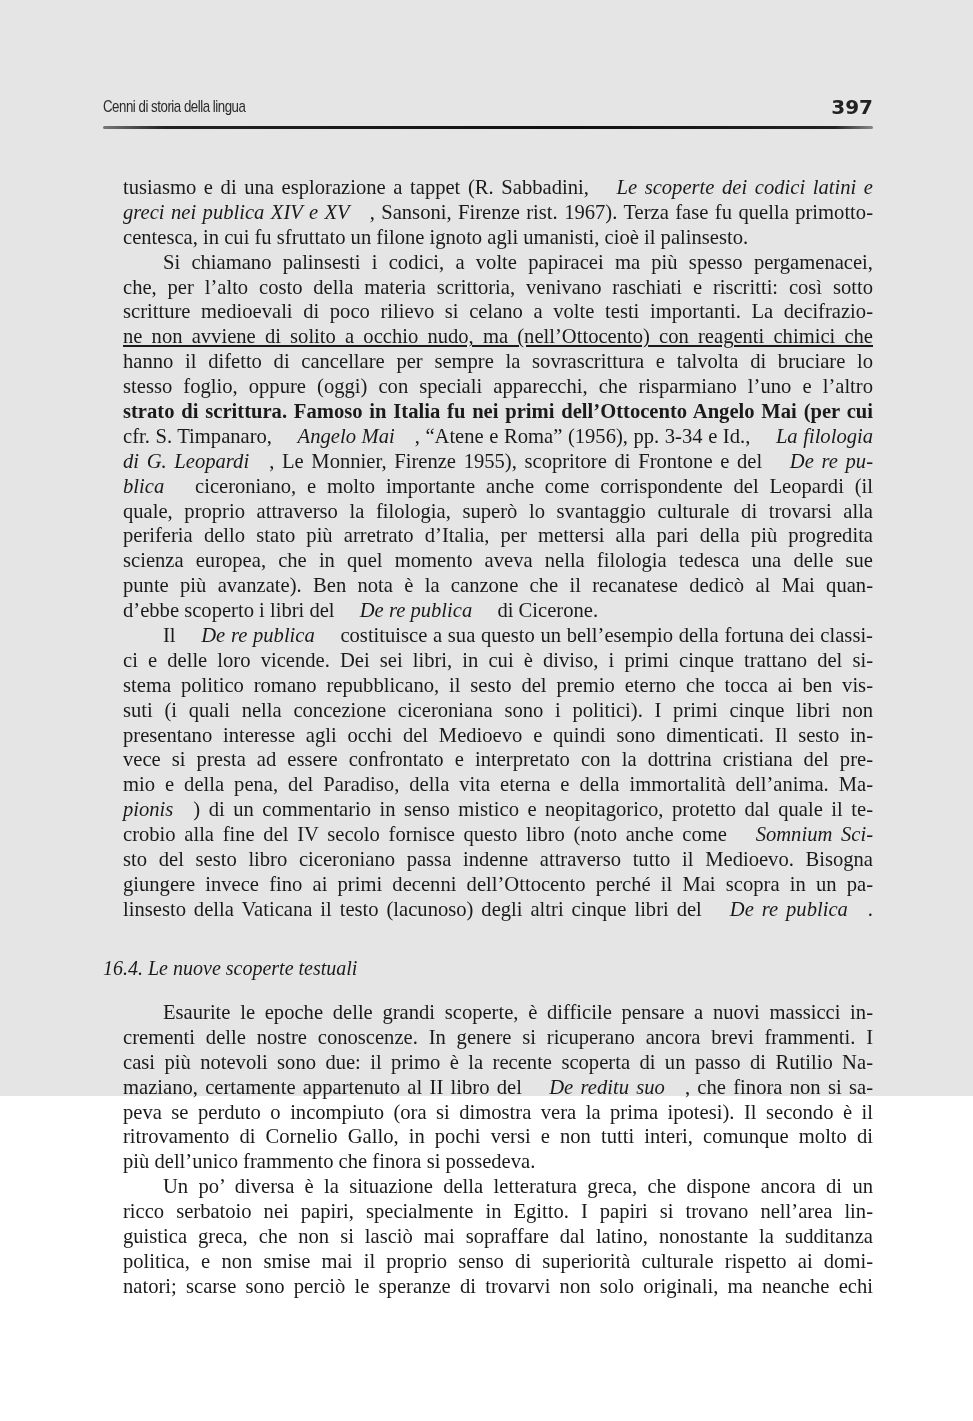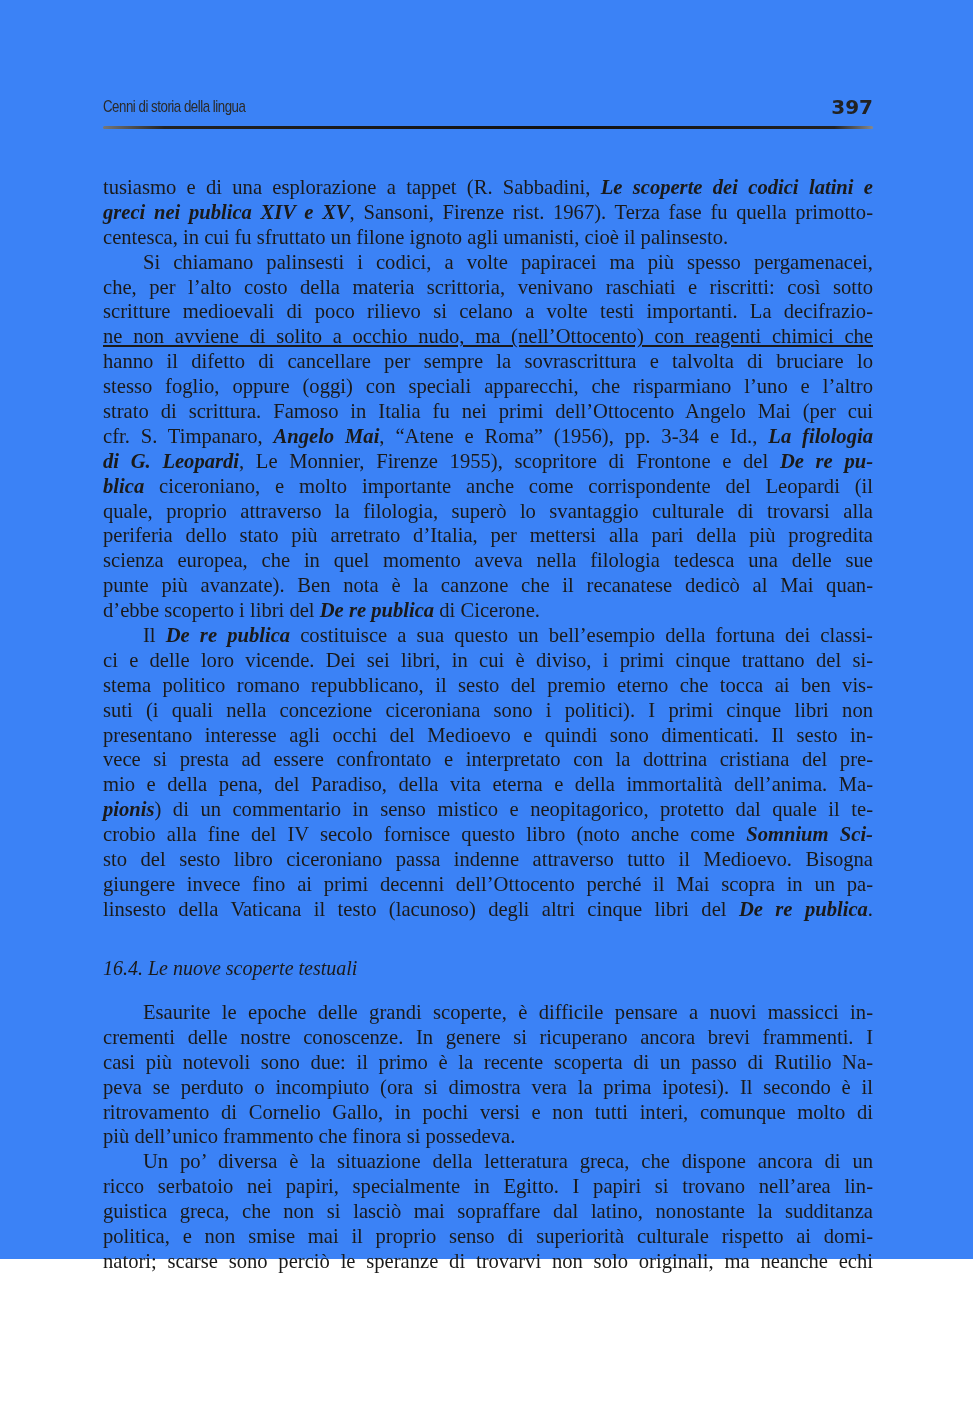--- a/index.html
+++ b/index.html
@@ -1,17 +1,17 @@
 <!DOCTYPE html>
 <html><head>
 <meta charset="utf-8">
 <style>
   html, body { margin: 0; padding: 0; background: #ffffff; }
   body { width: 973px; height: 1421px; position: relative; overflow: hidden; }
-  .page { position: absolute; left: 0; top: 0; width: 973px; height: 1259px; background: #3b82f6; }
+  .page { position: absolute; left: 0; top: 0; width: 973px; height: 1096px; background: #e5e5e5; }
   .running-head {
     position: absolute; left: 103px; top: 97px; width: 770px; height: 28px;
   }
   .rh-title {
     position: absolute; left: 0; top: 0;
     font-family: "Liberation Sans Narrow", "Liberation Sans", sans-serif;
     font-size: 17px; color: #2a2a2a; letter-spacing: -0.6px;
     transform: scaleX(0.78); transform-origin: left center;
     font-weight: normal;
   }
@@ -29,22 +29,22 @@
     position: absolute; left: 103px; top: 175px; width: 770px;
     font-family: "Liberation Serif", serif; font-size: 20.6px; color: #1a1a1a;
   }
   .line {
     display: block; height: 24.9px; line-height: 24.9px;
     text-align: justify; text-align-last: justify; white-space: nowrap;
     overflow: visible;
   }
   .line.last { text-align-last: left; }
   .line.indent { padding-left: 40px; }
-  .line span { white-space: pre; }
-  .it { font-style: italic; font-weight: bold; }
+  .line span { white-space: pre; margin-left: 20px; }
+  .it { font-style: italic; }
   .section-title {
     position: absolute; left: 103px; top: 957px;
     font-family: "Liberation Serif", serif; font-style: italic;
     font-size: 20px; color: #1a1a1a;
   }
   .block2 { top: 1000px; }
 </style>
 </head>
 <body>
 
@@ -58,21 +58,21 @@
   <div class="body-text" id="block1">
       <div class="line" style="white-space: nowrap; word-spacing: -0.00111607px;"><span>tusiasmo e di una esplorazione a tappet (R. Sabbadini, </span><span class="it">Le scoperte dei codici latini e</span></div>
       <div class="line" style="white-space: nowrap; word-spacing: 0px;"><span class="it">greci nei publica XIV e XV</span><span>, Sansoni, Firenze rist. 1967). Terza fase fu quella primotto-</span></div>
       <div class="line last"><span>centesca, in cui fu sfruttato un filone ignoto agli umanisti, cioè il palinsesto.</span></div>
       <div class="line indent" style="white-space: nowrap; word-spacing: 0px;"><span>Si chiamano palinsesti i codici, a volte papiracei ma più spesso pergamenacei,</span></div>
       <div class="line" style="white-space: nowrap; word-spacing: 0px;"><span>che, per l’alto costo della materia scrittoria, venivano raschiati e riscritti: così sotto</span></div>
       <div class="line" style="white-space: nowrap; word-spacing: 0px;"><span>scritture medioevali di poco rilievo si celano a volte testi importanti. La decifrazio-</span></div>
       <div class="line" style="white-space: nowrap; word-spacing: 0px; text-decoration: underline;"><span>ne non avviene di solito a occhio nudo, ma (nell’Ottocento) con reagenti chimici che</span></div>
       <div class="line" style="white-space: nowrap; word-spacing: 0px;"><span>hanno il difetto di cancellare per sempre la sovrascrittura e talvolta di bruciare lo</span></div>
       <div class="line" style="white-space: nowrap; word-spacing: 0px;"><span>stesso foglio, oppure (oggi) con speciali apparecchi, che risparmiano l’uno e l’altro</span></div>
-      <div class="line" style="white-space: nowrap; word-spacing: 0px;"><span>strato di scrittura. Famoso in Italia fu nei primi dell’Ottocento Angelo Mai (per cui</span></div>
+      <div class="line" style="white-space: nowrap; word-spacing: 0px; font-weight: bold;"><span>strato di scrittura. Famoso in Italia fu nei primi dell’Ottocento Angelo Mai (per cui</span></div>
       <div class="line" style="white-space: nowrap; word-spacing: -0.00111607px;"><span>cfr. S. Timpanaro, </span><span class="it">Angelo Mai</span><span>, “Atene e Roma” (1956), pp. 3-34 e Id., </span><span class="it">La filologia</span></div>
       <div class="line" style="white-space: nowrap; word-spacing: 0.00111607px;"><span class="it">di G. Leopardi</span><span>, Le Monnier, Firenze 1955), scopritore di Frontone e del </span><span class="it">De re pu-</span></div>
       <div class="line" style="white-space: nowrap; word-spacing: 0px;"><span class="it">blica</span><span> ciceroniano, e molto importante anche come corrispondente del Leopardi (il</span></div>
       <div class="line" style="white-space: nowrap; word-spacing: 0px;"><span>quale, proprio attraverso la filologia, superò lo svantaggio culturale di trovarsi alla</span></div>
       <div class="line" style="white-space: nowrap; word-spacing: 0px;"><span>periferia dello stato più arretrato d’Italia, per mettersi alla pari della più progredita</span></div>
       <div class="line" style="white-space: nowrap; word-spacing: 0px;"><span>scienza europea, che in quel momento aveva nella filologia tedesca una delle sue</span></div>
       <div class="line" style="white-space: nowrap; word-spacing: 0px;"><span>punte più avanzate). Ben nota è la canzone che il recanatese dedicò al Mai quan-</span></div>
       <div class="line last"><span>d’ebbe scoperto i libri del </span><span class="it">De re publica</span><span> di Cicerone.</span></div>
       <div class="line indent" style="white-space: nowrap; word-spacing: 0px;"><span>Il </span><span class="it">De re publica</span><span> costituisce a sua questo un bell’esempio della fortuna dei classi-</span></div>
       <div class="line" style="white-space: nowrap; word-spacing: 0px;"><span>ci e delle loro vicende. Dei sei libri, in cui è diviso, i primi cinque trattano del si-</span></div>
@@ -87,20 +87,21 @@
       <div class="line" style="white-space: nowrap; word-spacing: 0px;"><span>giungere invece fino ai primi decenni dell’Ottocento perché il Mai scopra in un pa-</span></div>
       <div class="line" style="white-space: nowrap; word-spacing: 0px;"><span>linsesto della Vaticana il testo (lacunoso) degli altri cinque libri del </span><span class="it">De re publica</span><span>.</span></div>
     </div>
 
   <div class="section-title">16.4. Le nuove scoperte testuali</div>
 
   <div class="body-text block2" id="block2">
       <div class="line indent" style="white-space: nowrap; word-spacing: 0px;"><span>Esaurite le epoche delle grandi scoperte, è difficile pensare a nuovi massicci in-</span></div>
       <div class="line" style="white-space: nowrap; word-spacing: 0px;"><span>crementi delle nostre conoscenze. In genere si ricuperano ancora brevi frammenti. I</span></div>
       <div class="line" style="white-space: nowrap; word-spacing: 0px;"><span>casi più notevoli sono due: il primo è la recente scoperta di un passo di Rutilio Na-</span></div>
+      <div class="line" style="white-space: nowrap; word-spacing: 0px;"><span>maziano, certamente appartenuto al II libro del </span><span class="it">De reditu suo</span><span>, che finora non si sa-</span></div>
       <div class="line" style="white-space: nowrap; word-spacing: 0px;"><span>peva se perduto o incompiuto (ora si dimostra vera la prima ipotesi). Il secondo è il</span></div>
       <div class="line" style="white-space: nowrap; word-spacing: 0px;"><span>ritrovamento di Cornelio Gallo, in pochi versi e non tutti interi, comunque molto di</span></div>
       <div class="line last"><span>più dell’unico frammento che finora si possedeva.</span></div>
       <div class="line indent" style="white-space: nowrap; word-spacing: 0px;"><span>Un po’ diversa è la situazione della letteratura greca, che dispone ancora di un</span></div>
       <div class="line" style="white-space: nowrap; word-spacing: 0px;"><span>ricco serbatoio nei papiri, specialmente in Egitto. I papiri si trovano nell’area lin-</span></div>
       <div class="line" style="white-space: nowrap; word-spacing: 0px;"><span>guistica greca, che non si lasciò mai sopraffare dal latino, nonostante la sudditanza</span></div>
       <div class="line" style="white-space: nowrap; word-spacing: 0px;"><span>politica, e non smise mai il proprio senso di superiorità culturale rispetto ai domi-</span></div>
       <div class="line" style="white-space: nowrap; word-spacing: 0px;"><span>natori; scarse sono perciò le speranze di trovarvi non solo originali, ma neanche echi</span></div>
     </div>
 </div>

